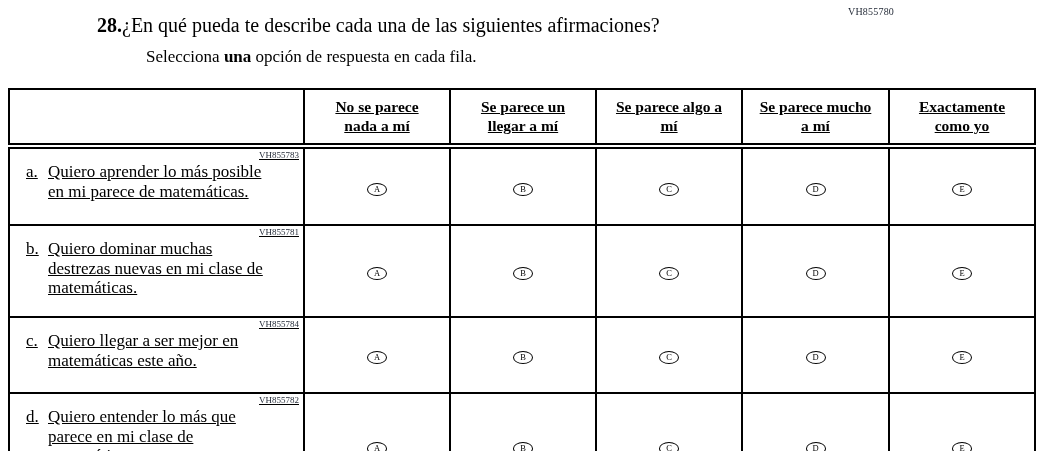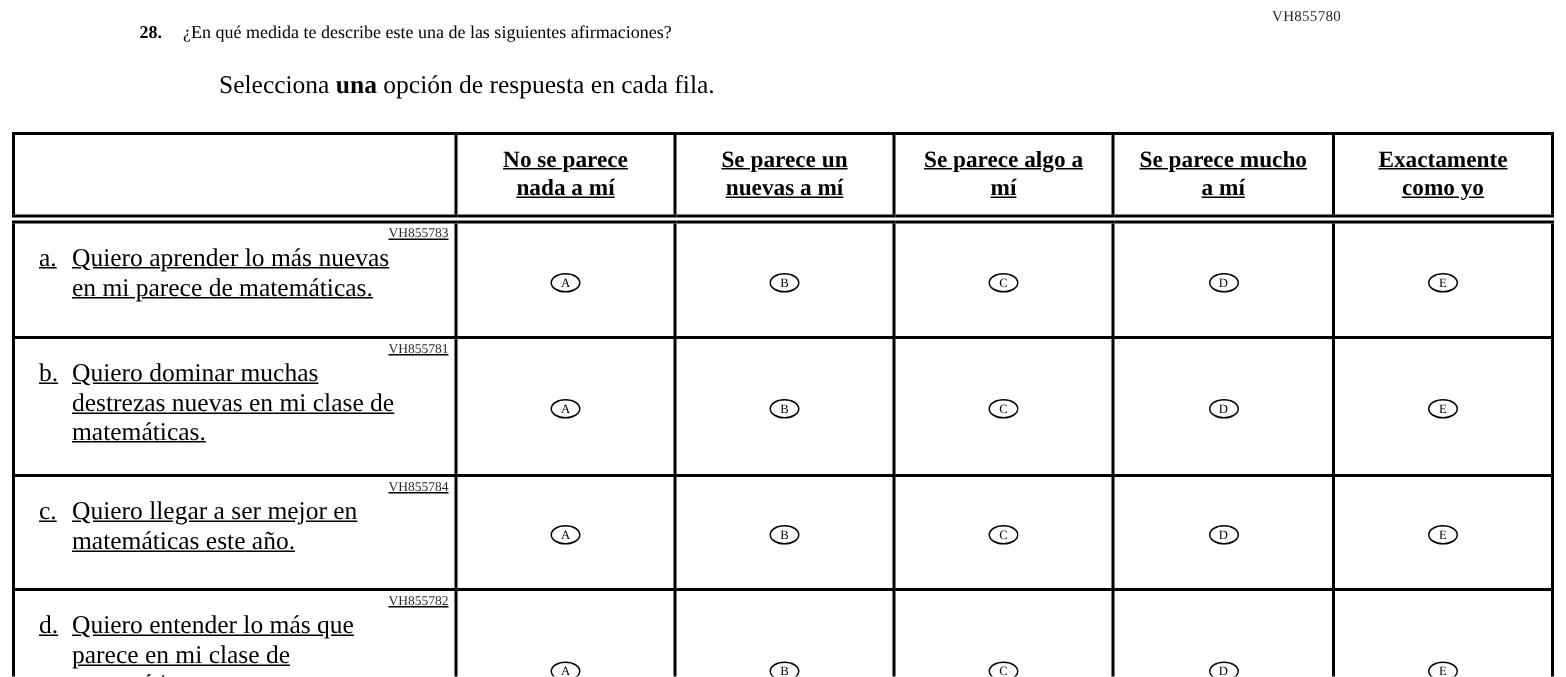--- a/index.html
+++ b/index.html
@@ -16,22 +16,23 @@
   .top-code {
     position: absolute;
     left: 848px; top: 6px;
     font-size: 10px;
     color: #1f2633;
     letter-spacing: 0.2px;
   }
   .q-line {
     position: absolute;
     left: 93px; top: 14px;
-    font-size: 12px;
+    font-size: 20px;
     display: flex;
+    text-align: right;
   }
   .q-num { font-weight: bold; width: 29px; flex: none; }
   .instruction {
     position: absolute;
     left: 122px; top: 47px;
     font-size: 17px;
     margin-left: 24px;
   }
   .instruction b { font-weight: bold; }
 
@@ -91,21 +92,21 @@
     background: #fff;
   }
 </style>
 </head>
 <body>
 
 <div class="top-code">VH855780</div>
 
 <div class="q-line">
   <span class="q-num">28.</span>
-  <span>¿En qué medida te describe este una de las siguientes afirmaciones?</span>
+  <span>¿En qué pueda te describe cada una de las siguientes afirmaciones?</span>
 </div>
 
 <div class="instruction"><span>Selecciona </span><b>una</b><span> opción de respuesta en cada fila.</span></div>
 
 <table class="answer-grid">
   <colgroup>
     <col style="width:295px">
       <col style="width:146px">
       <col style="width:146px">
     <col style="width:146px">
@@ -114,21 +115,21 @@
   </colgroup>
   <thead>
     <tr>
       <th></th>
       <th>
         <div>No se parece</div>
         <div>nada a mí</div>
       </th>
       <th>
         <div>Se parece un</div>
-        <div>nuevas a mí</div>
+        <div>llegar a mí</div>
       </th>
       <th>
         <div>Se parece algo a</div>
         <div>mí</div>
       </th>
       <th>
         <div>Se parece mucho</div>
         <div>a mí</div>
       </th>
       <th>
@@ -138,21 +139,21 @@
     </tr>
   </thead>
   <tbody>
 
     <tr style="height:79px">
       <td class="stmt-cell">
         <div class="row-code">VH855783</div>
         <div class="stmt">
           <span class="stmt-letter">a.</span>
           <span>
-            <div>Quiero aprender lo más nuevas</div>
+            <div>Quiero aprender lo más posible</div>
             <div>en mi parece de matemáticas.</div>
           </span>
         </div>
       </td>
       <td class="opt-cell"><span class="bubble">A</span></td>
       <td class="opt-cell"><span class="bubble">B</span></td>
       <td class="opt-cell"><span class="bubble">C</span></td>
       <td class="opt-cell"><span class="bubble">D</span></td>
       <td class="opt-cell"><span class="bubble">E</span></td>
     </tr>

